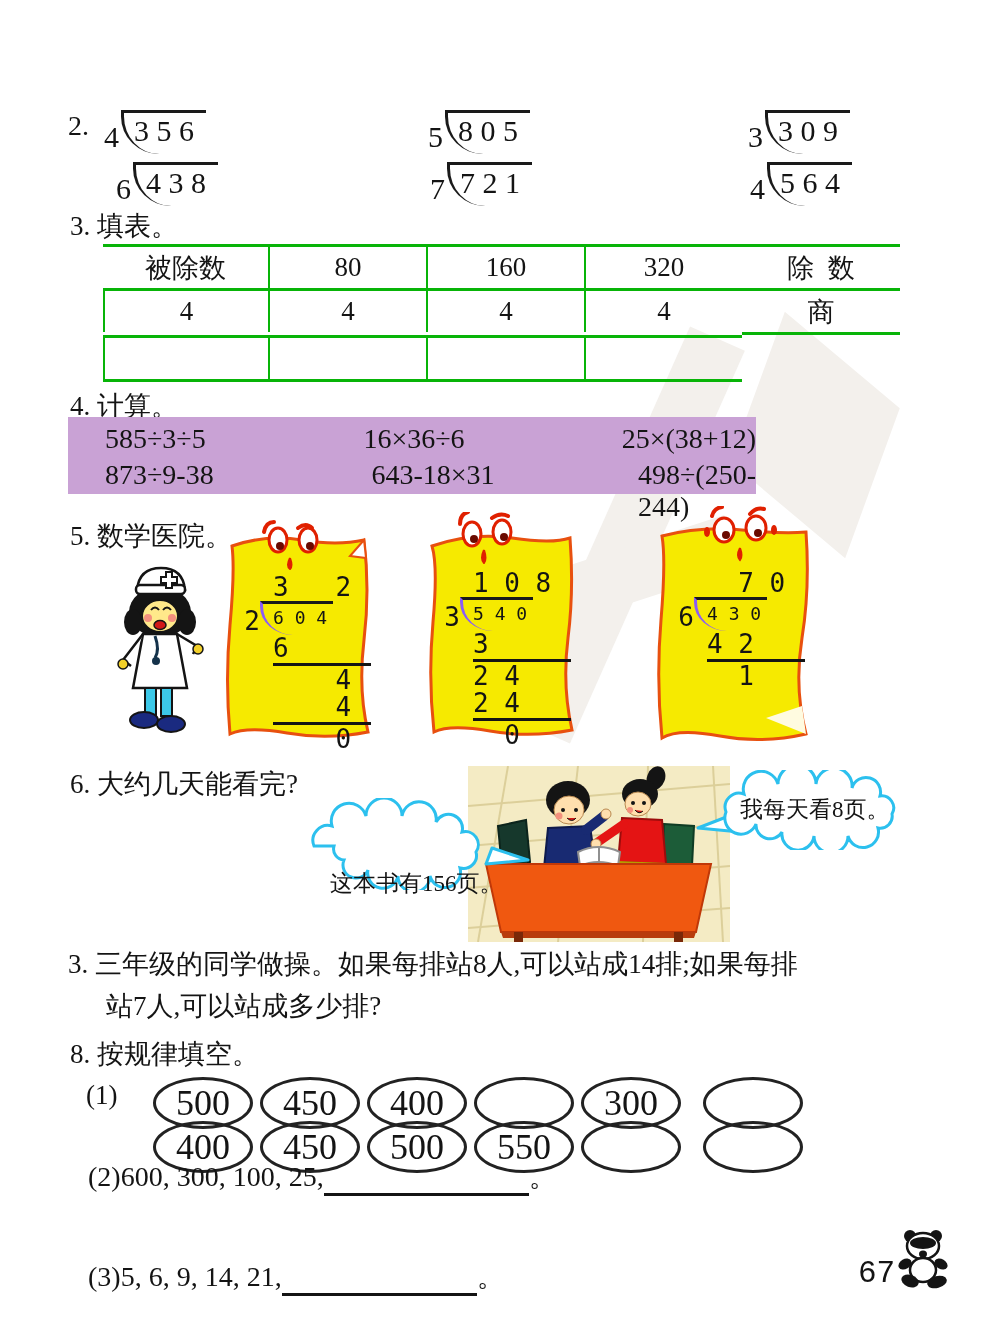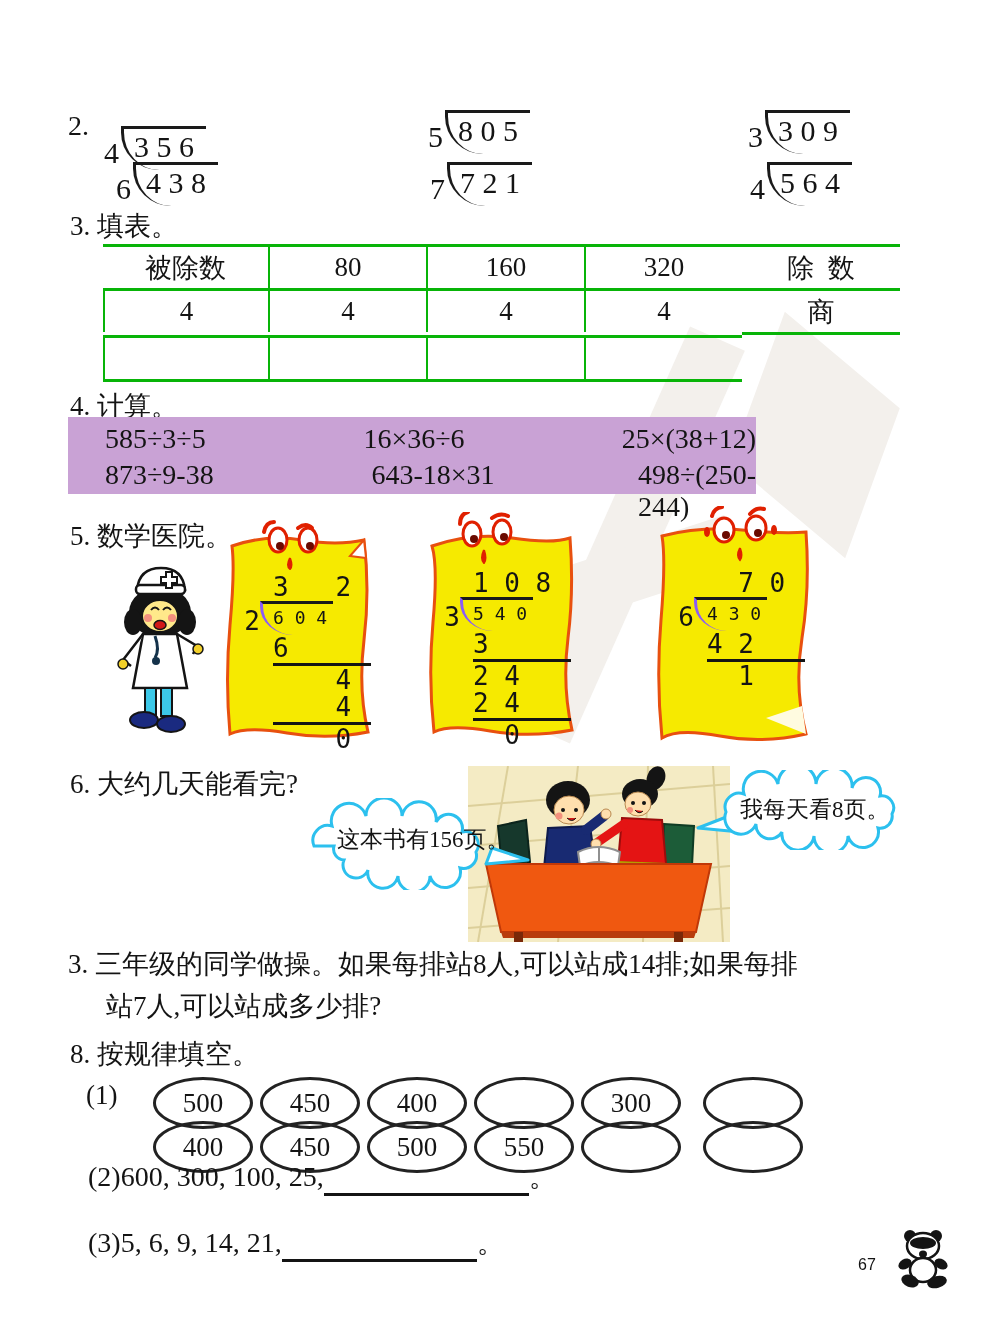--- a/index.html
+++ b/index.html
@@ -43,36 +43,36 @@
         border-bottom-left-radius:45% 85%;padding:0 6px 4px 10px;}
   .wk{margin-left:35px;}
   .wk div{white-space:pre;}
   .hl{border-top:3px solid #141414;width:98px;margin:1px 0;}
   
   .bubble-text{position:absolute;font-size:23px;white-space:nowrap;z-index:3;}
   
   .h{font-size:27px;white-space:nowrap;z-index:2;}
   
   .oval{position:absolute;width:94px;height:46px;border:3px solid #222;border-radius:50%;
-        display:flex;align-items:center;justify-content:center;font-size:27px;z-index:2;background:transparent;}
+        display:flex;align-items:center;justify-content:center;font-size:36px;z-index:2;background:transparent;}
   .blank{display:inline-block;border-bottom:3px solid #141414;height:26px;vertical-align:bottom;}
   .seq{font-size:28px;white-space:nowrap;z-index:2;}
-  .pageno{font-size:16px;font-family:Liberation Sans, sans-serif;z-index:2;}
+  .pageno{font-size:31px;font-family:Liberation Mono, monospace;z-index:2;}
 </style>
 </head>
 <body>
 
 <div id="page">
 
   <div class="wm" style="left:600px;top:320px;width:60px;height:430px;transform:rotate(24deg);"></div>
   <div class="wm" style="left:440px;top:560px;width:300px;height:55px;transform:rotate(-18deg);"></div>
   <div class="wm" style="left:740px;top:360px;width:150px;height:150px;transform:rotate(40deg) skewX(20deg);"></div>
 
   <span class="abs plabel z" style="left:68px;top:110px;">2.</span>
-  <div class="abs ldiv z" style="left:104px;top:126px;">
+  <div class="abs ldiv z" style="left:104px;top:110px;">
     <span class="dsr">4</span><span class="dvd">3 5 6</span>
   </div>
   <div class="abs ldiv z" style="left:428px;top:110px;">
     <span class="dsr">5</span><span class="dvd">8 0 5</span>
   </div>
   <div class="abs ldiv z" style="left:748px;top:110px;">
     <span class="dsr">3</span><span class="dvd">3 0 9</span>
   </div>
   <div class="abs ldiv z" style="left:116px;top:162px;">
     <span class="dsr">6</span><span class="dvd">4 3 8</span>
@@ -285,21 +285,21 @@
     <path d="M18,98 L243,98 L228,166 L33,166 z" fill="#f05810" stroke="#c03808" stroke-width="2"></path>
     <path d="M33,166 L228,166 L226,172 L35,172 z" fill="#b83c0c"></path>
     <rect x="46" y="166" width="9" height="10" fill="#7a2808"></rect>
     <rect x="206" y="166" width="9" height="10" fill="#7a2808"></rect>
   </svg>
 
   <svg class="abs" style="left:296px;top:798px;z-index:3;" width="242" height="92" viewBox="0 0 242 92">
     <path d="M196,50 L232,62 L190,66 z" fill="#ffffff" stroke="#2cc0ee" stroke-width="3" stroke-linejoin="round"></path>
     <path d="M18,48 a15,15 0 0 1 18,-20 a17,17 0 0 1 34,-10 a17,17 0 0 1 36,0 a16,16 0 0 1 34,6 a14,14 0 0 1 26,10 a13,13 0 0 1 14,20 a13,13 0 0 1 -16,16 a15,15 0 0 1 -30,8 a15,15 0 0 1 -32,0 a15,15 0 0 1 -30,-6 a13,13 0 0 1 -24,-10 a11,11 0 0 1 -10,-14 z" fill="#ffffff" stroke="#2cc0ee" stroke-width="3"></path>
   </svg>
-  <div class="bubble-text" style="left:330px;top:824px;margin-left:7px;">这本书有156页。</div>
+  <div class="bubble-text" style="left:330px;top:868px;">这本书有156页。</div>
 
   <svg class="abs" style="left:688px;top:770px;z-index:3;" width="258" height="80" viewBox="0 0 258 80">
     <path d="M46,44 L10,58 L52,62 z" fill="#ffffff" stroke="#2cc0ee" stroke-width="3" stroke-linejoin="round"></path>
     <path d="M38,42 a14,14 0 0 1 18,-18 a16,16 0 0 1 34,-10 a17,17 0 0 1 38,0 a16,16 0 0 1 36,4 a14,14 0 0 1 28,8 a12,12 0 0 1 12,18 a12,12 0 0 1 -14,14 a15,15 0 0 1 -30,8 a16,16 0 0 1 -34,0 a15,15 0 0 1 -32,-4 a14,14 0 0 1 -26,-8 a11,11 0 0 1 -30,-12 z" fill="#ffffff" stroke="#2cc0ee" stroke-width="3"></path>
   </svg>
   <div class="bubble-text" style="left:740px;top:794px;">我每天看8页。</div>
 
   <span class="abs h" style="left:68px;top:946px;">3. 三年级的同学做操。如果每排站8人,可以站成14排;如果每排</span>
   <span class="abs h" style="left:106px;top:988px;">站7人,可以站成多少排?</span>
 
@@ -315,21 +315,21 @@
   <div class="oval" style="left:153px;top:1121px;">400</div>
   <div class="oval" style="left:260px;top:1121px;">450</div>
   <div class="oval" style="left:367px;top:1121px;">500</div>
   <div class="oval" style="left:474px;top:1121px;">550</div>
   <div class="oval" style="left:581px;top:1121px;"></div>
   <div class="oval" style="left:703px;top:1121px;"></div>
 
   <div class="abs seq" style="left:88px;top:1158px;">
     <span>(2)600, 300, 100, 25,</span><span class="blank" style="width:205px;"></span><span>。</span>
   </div>
-  <div class="abs seq" style="left:88px;top:1224px;text-align:center;">
+  <div class="abs seq" style="left:88px;top:1258px;text-align:center;">
     <span>(3)5, 6, 9, 14, 21,</span><span class="blank" style="width:195px;"></span><span>。</span>
   </div>
 
   <span class="abs pageno" style="left:858px;top:1256px;">67</span>
   <svg class="abs z" style="left:896px;top:1228px;" width="54" height="62" viewBox="0 0 54 62">
     <circle cx="14" cy="8" r="6" fill="#141414"></circle>
     <circle cx="40" cy="8" r="6" fill="#141414"></circle>
     <ellipse cx="27" cy="18" rx="16" ry="13" fill="#ffffff" stroke="#141414" stroke-width="2.5"></ellipse>
     <ellipse cx="27" cy="15" rx="13" ry="6" fill="#141414"></ellipse>
     <ellipse cx="27" cy="26" rx="4" ry="3.5" fill="#141414"></ellipse>

